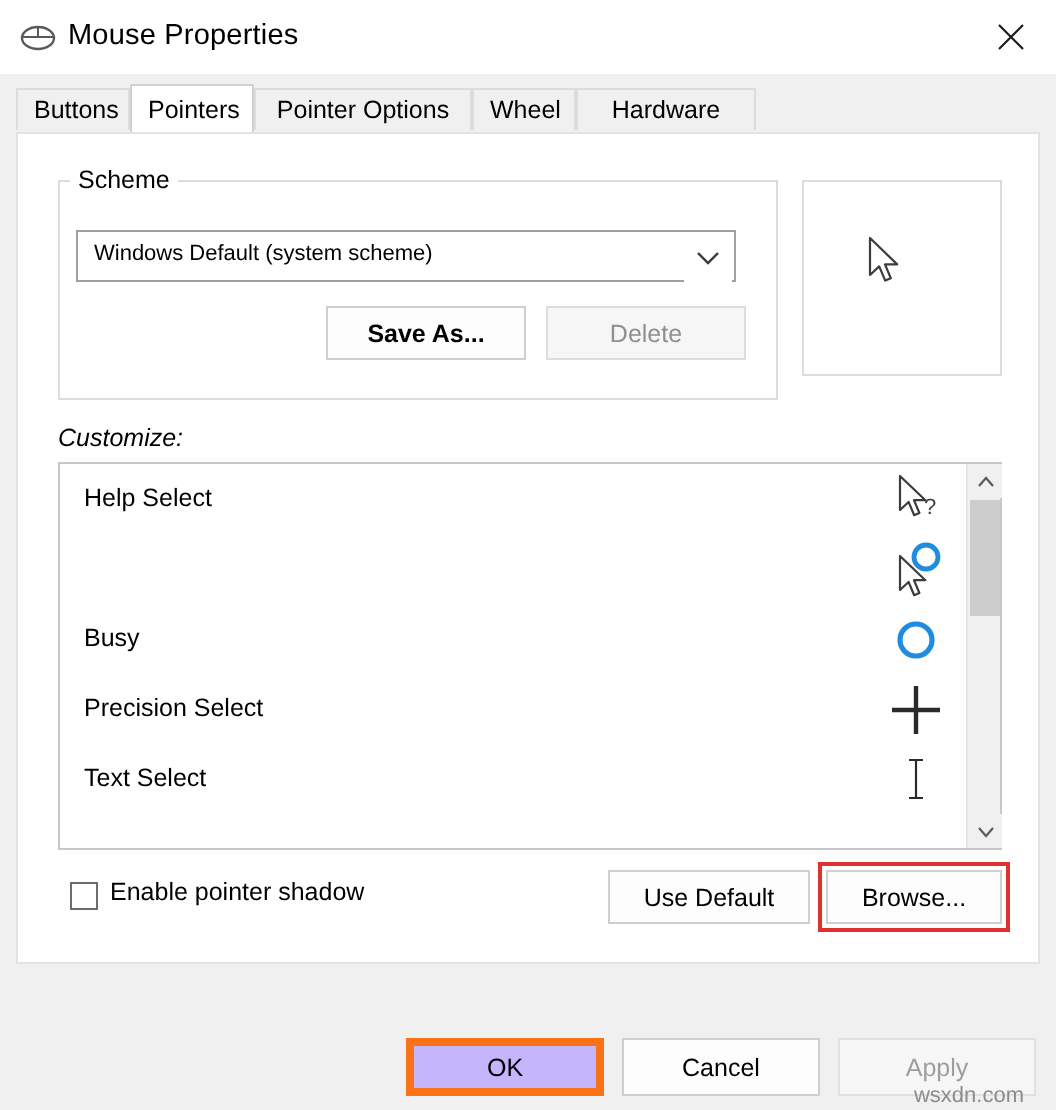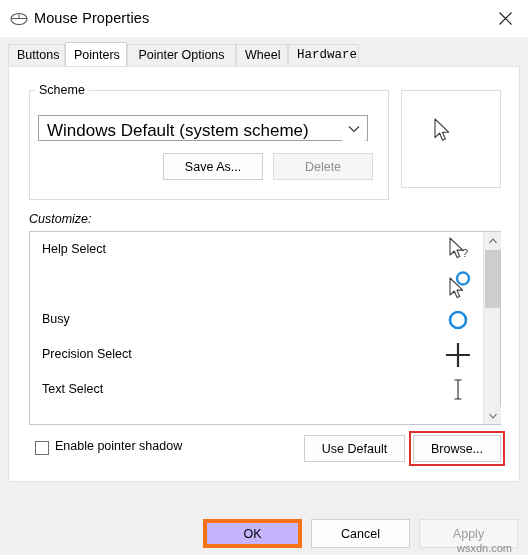--- a/index.html
+++ b/index.html
@@ -129,21 +129,21 @@
     width: 330px;
     height: 26px;
     background: #ffffff;
     border: 1px solid #a0a0a0;
     box-sizing: border-box;
   }
   .combo-text {
     position: absolute;
     left: 8px;
     top: 5px;
-    font-size: 17px;
+    font-size: 11px;
   }
   .combo-arrow {
     position: absolute;
     right: 1px;
     top: 1px;
     width: 24px;
     height: 24px;
     display: flex;
     align-items: center;
     justify-content: center;
@@ -156,21 +156,21 @@
     border: 1px solid #cfcfcf;
     box-sizing: border-box;
     font-size: 12.5px;
     color: #000;
     display: flex;
     align-items: center;
     justify-content: center;
     font-family: "Liberation Sans", sans-serif;
   }
   .btn.disabled { color: #8f8f8f; background: #f6f6f6; border-color: #dcdcdc; }
-  #save-as-btn { left: 154px; top: 86px; width: 100px; }
+  #save-as-btn { left: 154px; top: 86px; width: 100px; font-weight: bold; }
   #delete-btn  { left: 264px; top: 86px; width: 100px; }
 
   
   #preview-box {
     position: absolute;
     left: 392px;
     top: 23px;
     width: 100px;
     height: 98px;
     background: #ffffff;
@@ -344,21 +344,21 @@
         <path d="M0.5 0.5 L12.5 12.5 M12.5 0.5 L0.5 12.5" stroke="#1a1a1a" stroke-width="1.1" fill="none"></path>
       </svg>
     </div>
   </div>
 
   <div class="tabstrip">
     <div class="tab active" style="left:57px; width:62px;">Pointers</div>
     <div class="tab" style="left:0px; width:57px;">Buttons</div>
     <div class="tab" style="left:119px; width:109px;">Pointer Options</div>
     <div class="tab" style="left:228px; width:52px;">Wheel</div>
-    <div class="tab" style="left:280px; width:71px;font-family:Liberation Mono, monospace;">Hardware</div>
+    <div class="tab" style="left:280px; width:90px;">Hardware</div>
   </div>
 
   <div class="tabpage">
 
     <div class="group" id="scheme-group"></div>
     <div class="group-title" id="scheme-legend">Scheme</div>
 
     <div class="combo">
       <span class="combo-text">Windows Default (system scheme)</span>
       <span class="combo-arrow">

